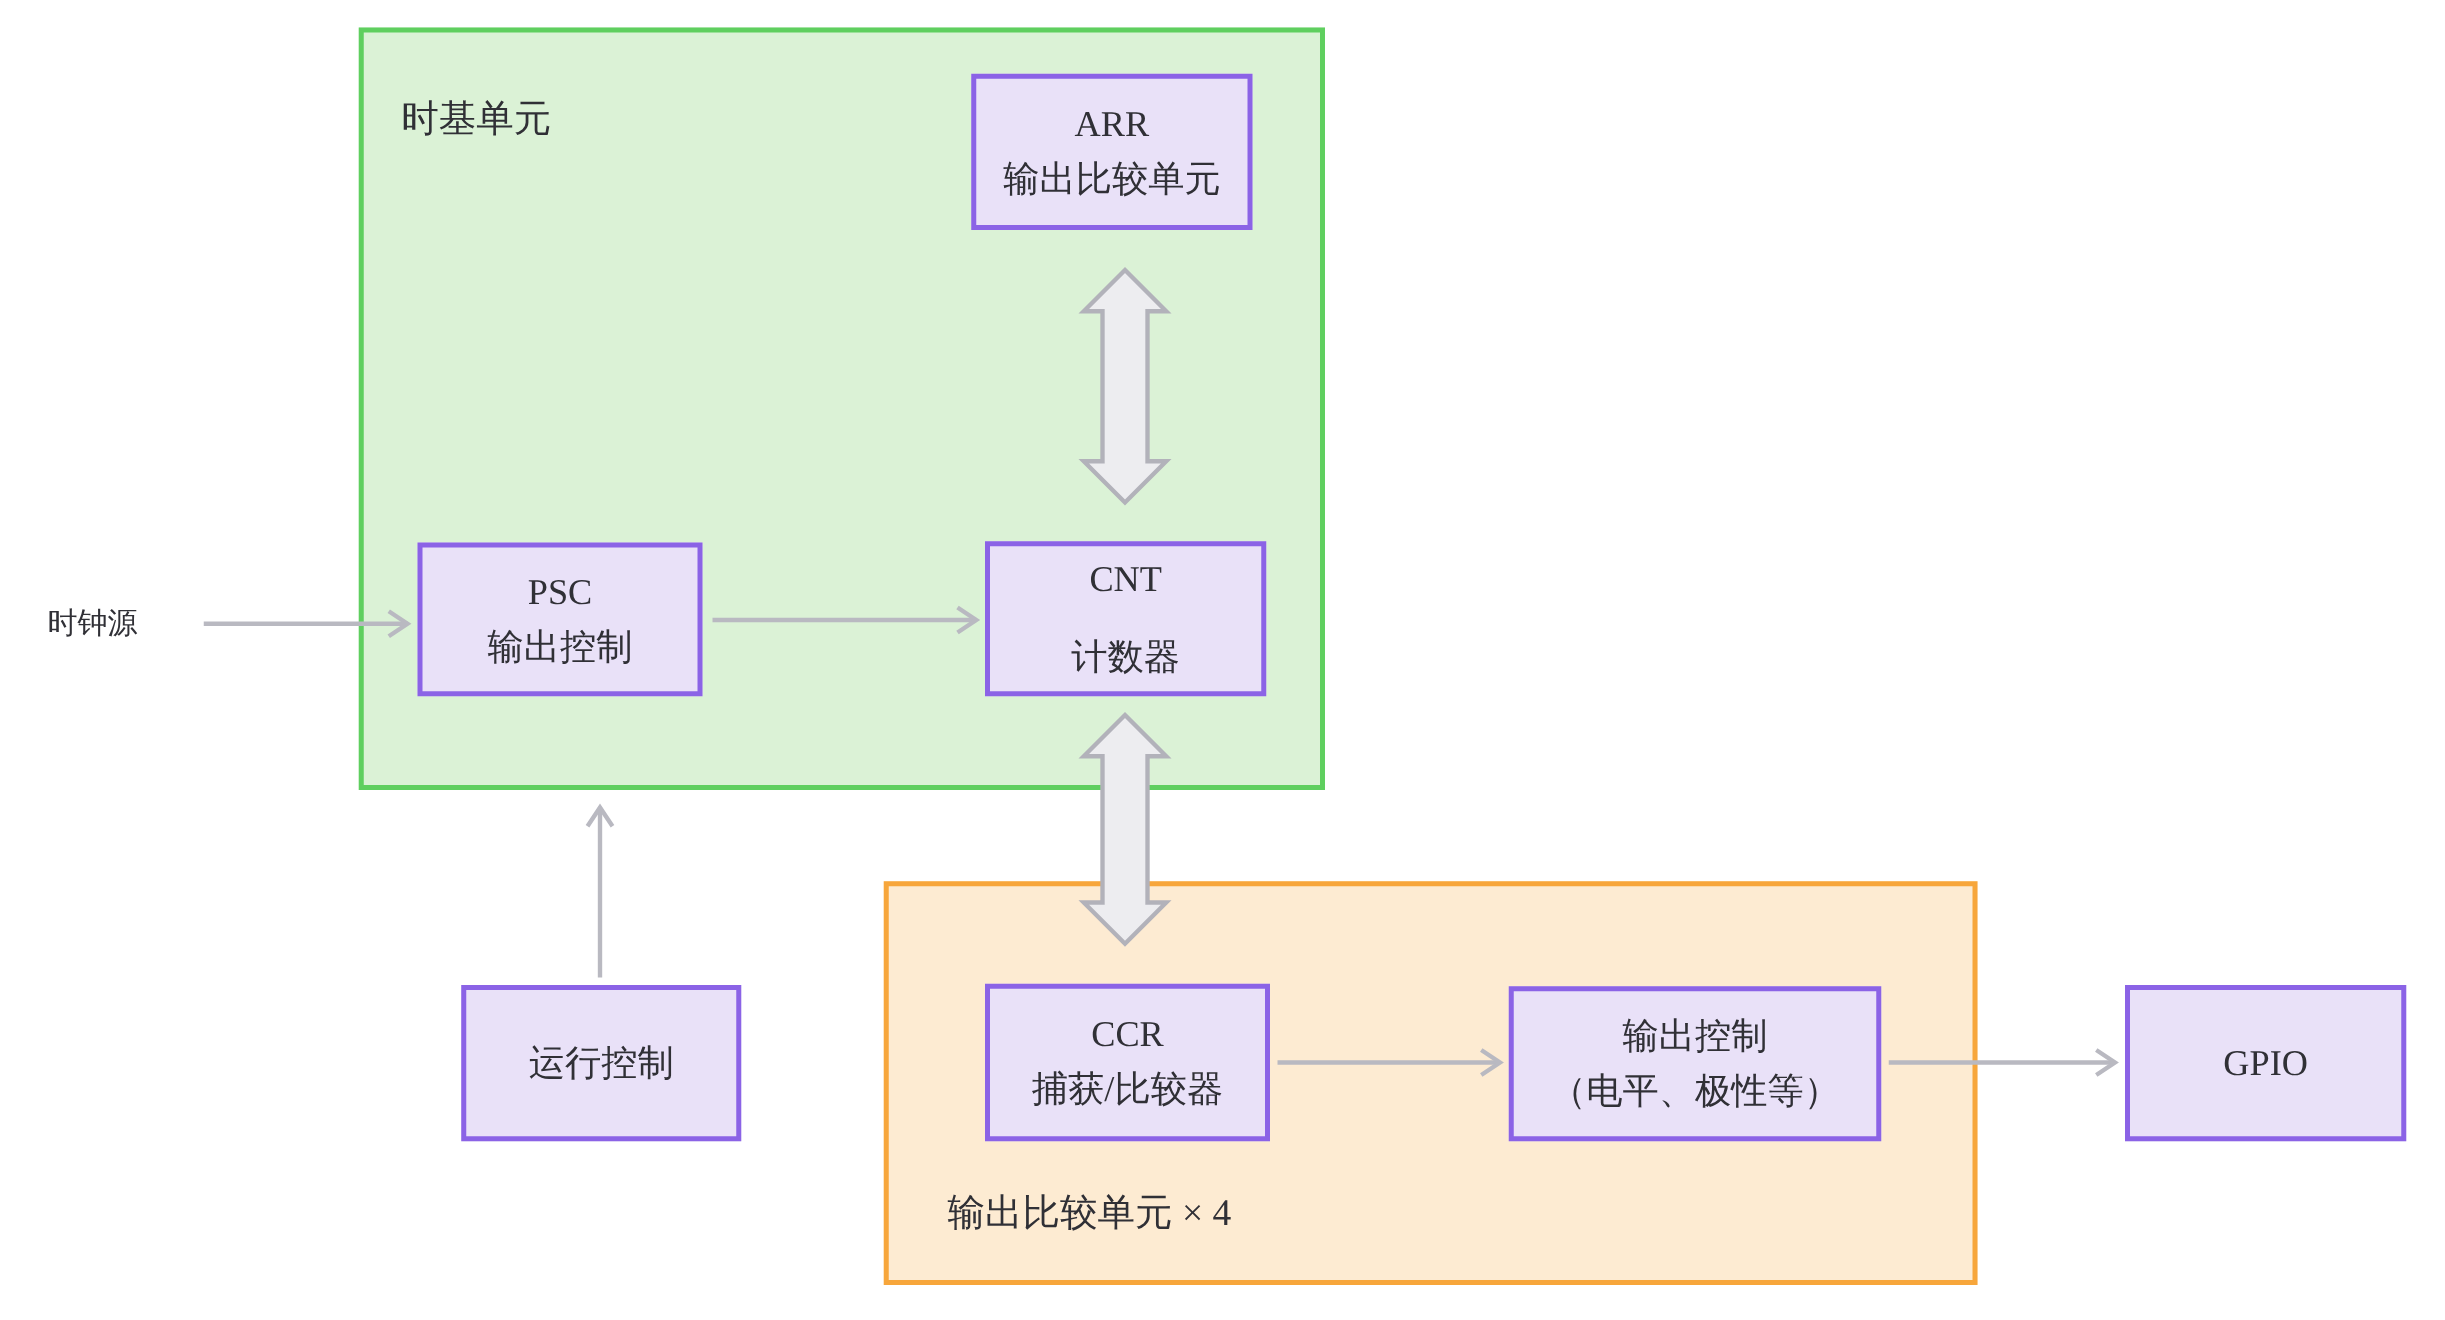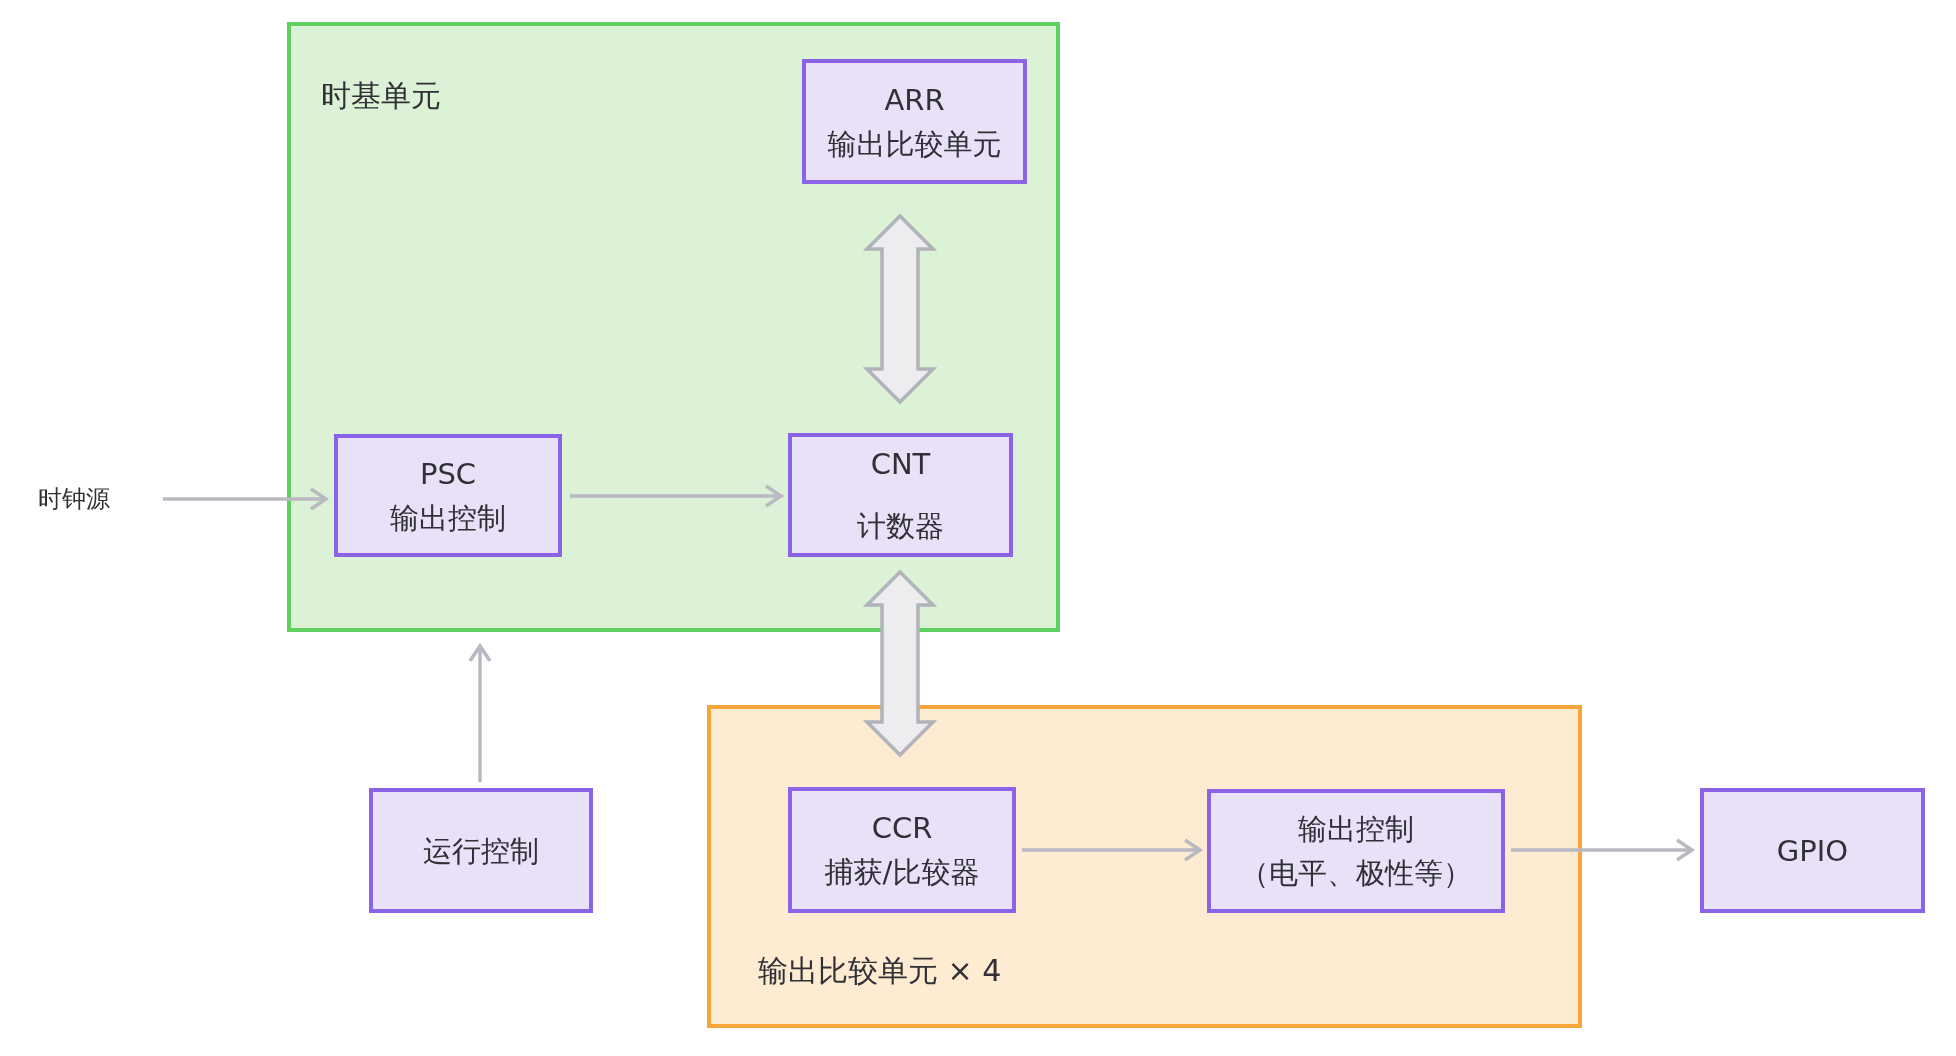--- a/index.html
+++ b/index.html
@@ -7,20 +7,21 @@
   body {
     font-family: "DejaVu Sans", "Liberation Sans", sans-serif;
     color: var(--text, #303036);
   }
   .canvas {
     position: relative;
     width: 1956px;
     height: 1056px;
     background: #ffffff;
     overflow: hidden;
+    font-family: Liberation Serif, serif;
   }
   
   .group {
     position: absolute;
     border-style: solid;
     border-width: 4px;
   }
   .group.timebase {
     left: 287px; top: 22px; width: 773px; height: 610px;
     background: var(--timebase-fill, #dbf2d6);
@@ -46,21 +47,21 @@
     border: 4px solid var(--node-border, #8b63e6);
     display: flex;
     flex-direction: column;
     align-items: center;
     justify-content: center;
     text-align: center;
     font-size: 29px;
     line-height: 44px;
     white-space: nowrap;
   }
-  .node.arr  { left: 802px;  top: 59px;  width: 225px; height: 125px; }
+  .node.arr  { left: 777px;  top: 59px;  width: 225px; height: 125px; }
   .node.psc  { left: 334px;  top: 434px; width: 228px; height: 123px; }
   .node.cnt  { left: 788px;  top: 433px; width: 225px; height: 124px; gap: 18px; }
   .node.ccr  { left: 788px;  top: 787px; width: 228px; height: 126px; }
   .node.outc { left: 1207px; top: 789px; width: 298px; height: 124px; }
   .node.gpio { left: 1700px; top: 788px; width: 225px; height: 125px; }
   .node.runc { left: 369px;  top: 788px; width: 224px; height: 125px; }
   
   .free-label {
     position: absolute;
     font-size: 24px;

